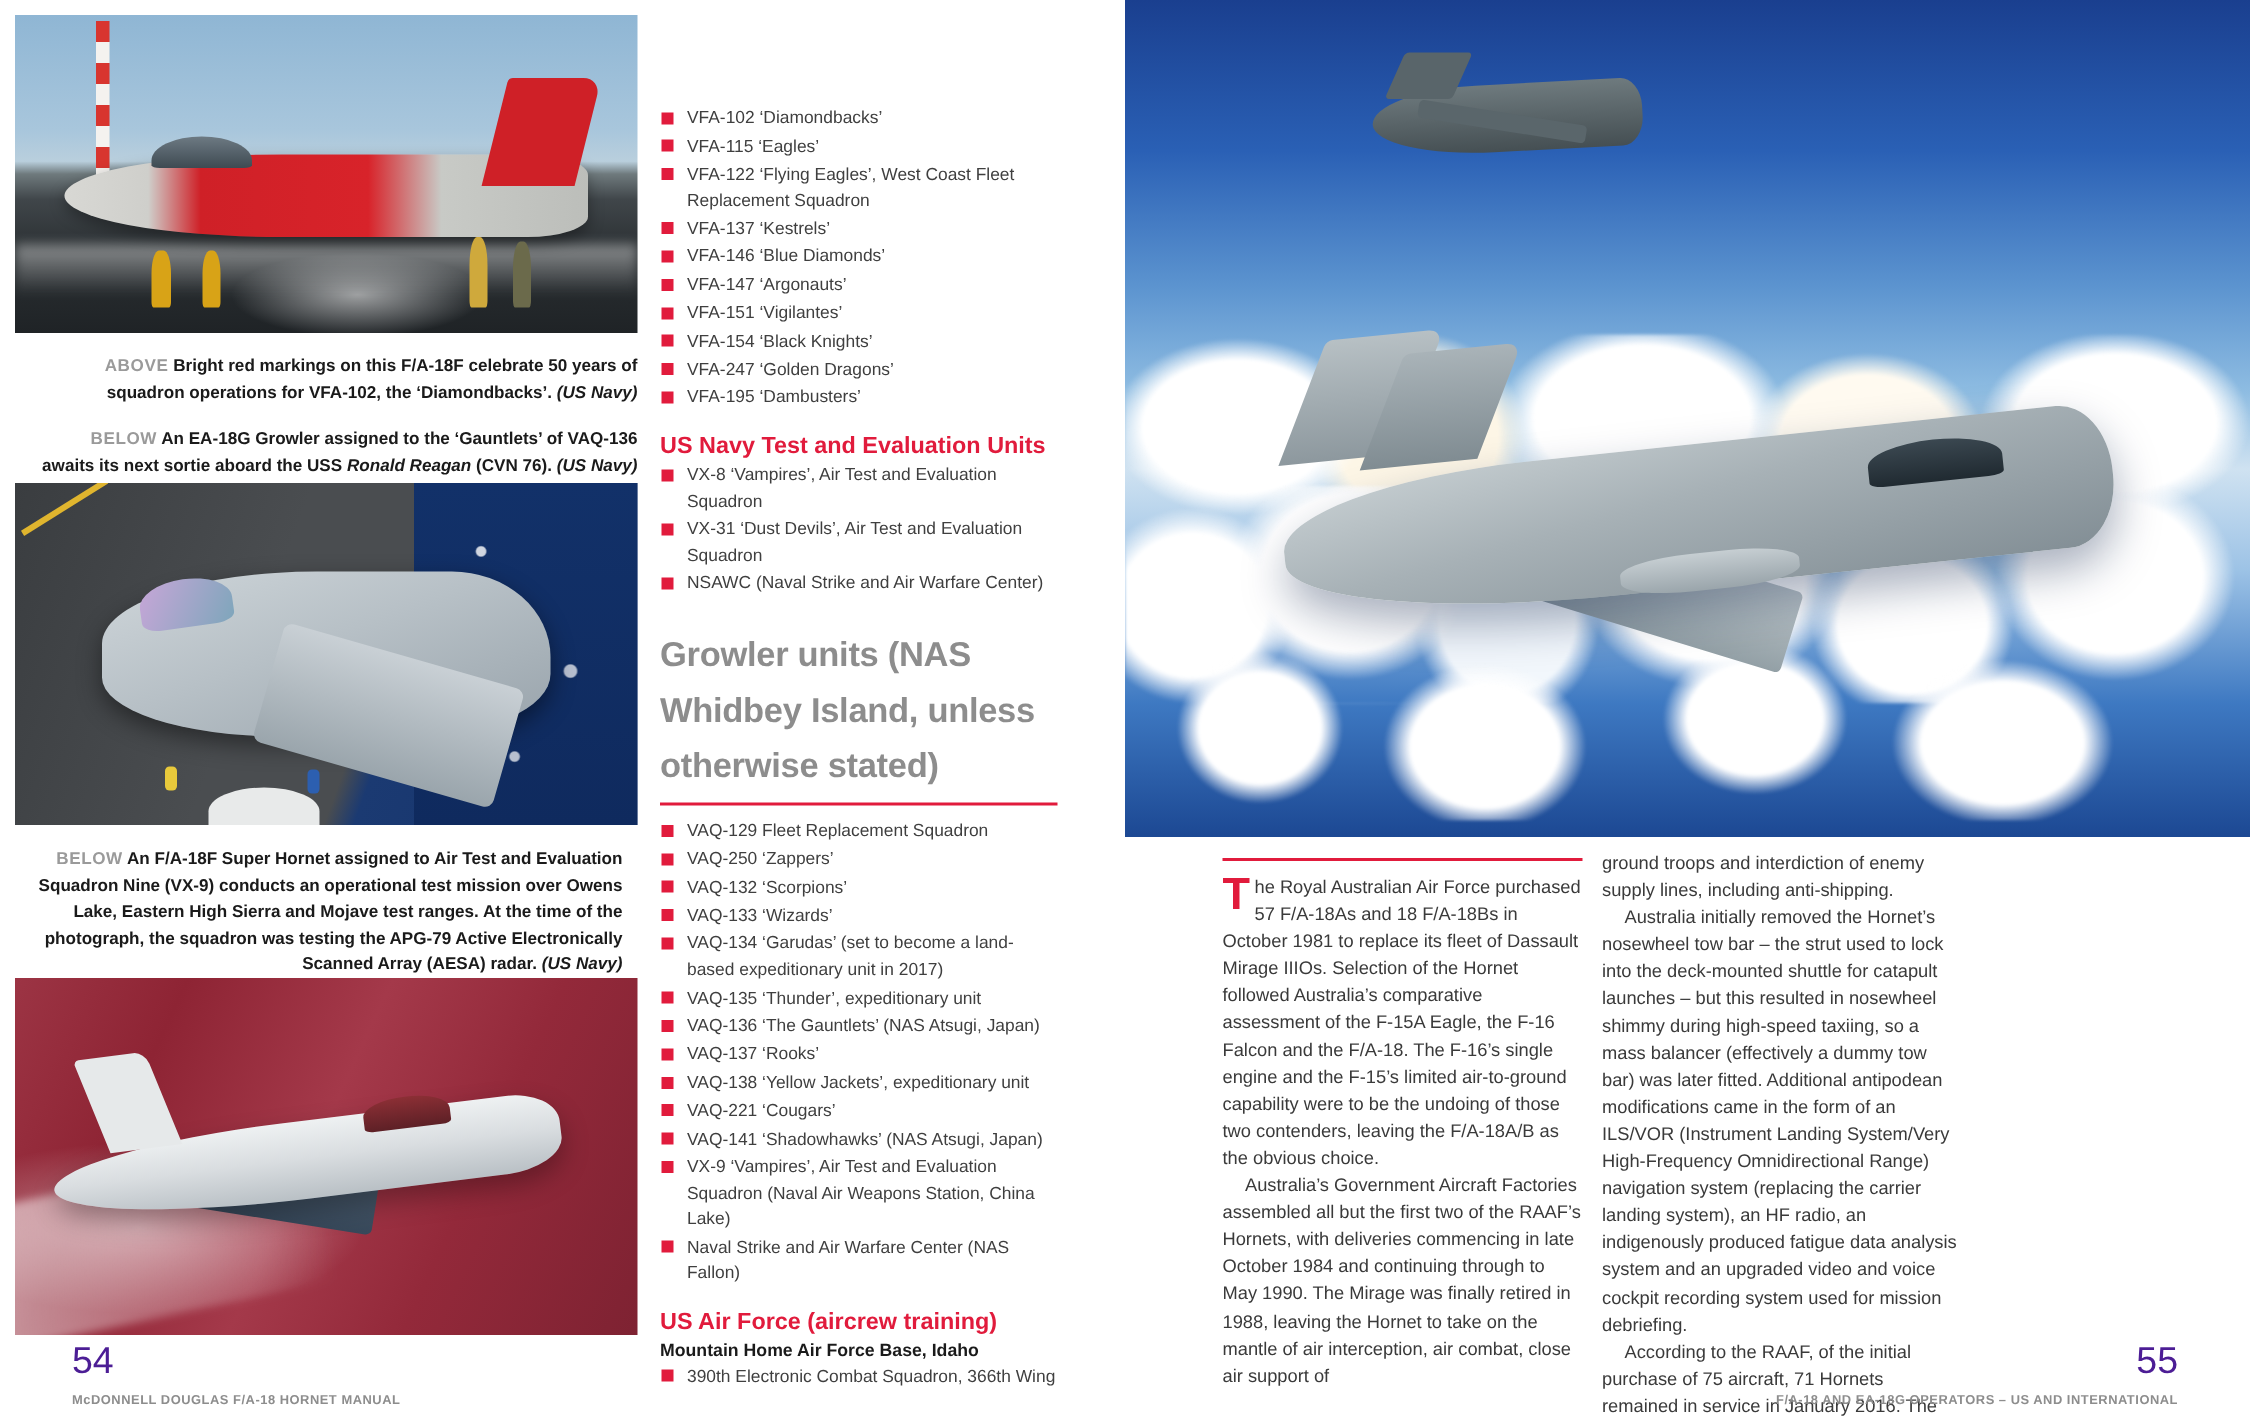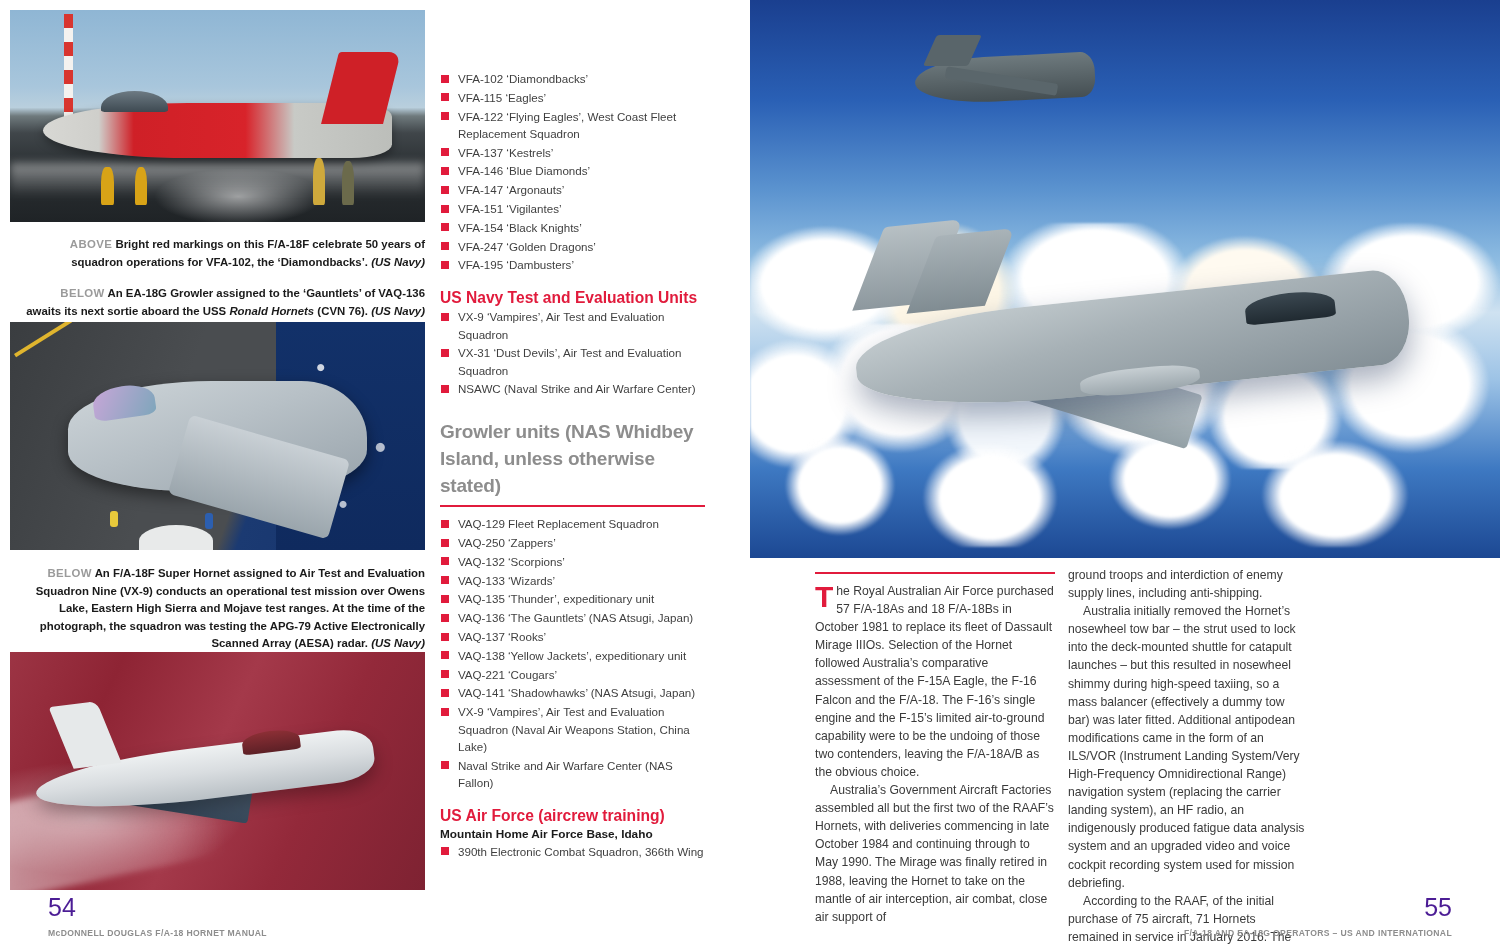--- a/index.html
+++ b/index.html
@@ -125,31 +125,31 @@
   #photo-raaf .jetB-tank{position:absolute;left:44%;top:66%;width:16%;height:4.5%;
     background:linear-gradient(#c6ced2,#9aa5ab);border-radius:40%;transform:rotate(-6deg);}
 
   
   .cap{position:absolute;text-align:right;font-size:11.4px;line-height:17.5px;font-weight:bold;color:#1a1a1a;}
   .cap .tag{color:#9a9a9a;font-weight:bold;letter-spacing:.4px;}
   .cap em{font-style:italic;font-weight:bold;}
   .cap .src{font-style:italic;font-weight:bold;}
   #cap-above-1{left:25px;top:236px;width:400px;}
   #cap-below-1{left:25px;top:285px;width:400px;}
-  #cap-below-2{left:25px;top:565px;width:400px;}
+  #cap-below-2{left:15px;top:565px;width:400px;}
 
   
   .col-list{position:absolute;left:440px;top:70px;width:265px;}
   ul.sq{list-style:none;margin:0;padding:0;}
   ul.sq li{position:relative;padding-left:18px;margin:0 0 1.5px 0;
     font-size:11.6px;line-height:17.3px;color:#3f3f3f;}
   ul.sq li .bul{position:absolute;left:1px;top:4.6px;width:8px;height:8px;background:#e11b3c;}
   h3.red{font-size:15.6px;line-height:19px;font-weight:bold;color:#e11b3c;margin:0 0 1px 0;}
   h4.black{font-size:11.8px;line-height:16px;font-weight:bold;color:#1a1a1a;margin:0 0 1px 0;}
-  h2.grey{font-size:19px;line-height:27px;font-weight:bold;color:#8d8d8d;margin:0;
+  h2.grey{font-size:23px;line-height:37px;font-weight:bold;color:#8d8d8d;margin:0;
     letter-spacing:-.2px;}
   .rule{border:0;border-top:2.2px solid #e11b3c;margin:6px 0 8px 0;}
   .gap-s{height:13px;}
   .gap-m{height:19px;}
 
   
   h1.grey-big{font-size:23.5px;line-height:27.5px;font-weight:bold;color:#8d8d8d;margin:0;letter-spacing:-.2px;}
   .col-body{position:absolute;font-size:12.2px;line-height:18.1px;color:#3a3a3a;text-align:left;}
   .col-body p{margin:0;}
   .col-body p.ind{text-indent:15px;}
@@ -191,21 +191,21 @@
     </div>
 
     <div class="cap" id="cap-above-1">
       <span class="tag">ABOVE</span>
       <span>Bright red markings on this F/A-18F celebrate 50 years of squadron operations for VFA-102, the ‘Diamondbacks’.</span>
       <span class="src">(US Navy)</span>
     </div>
 
     <div class="cap" id="cap-below-1">
       <span class="tag">BELOW</span>
-      <span>An EA-18G Growler assigned to the ‘Gauntlets’ of VAQ-136 awaits its next sortie aboard the USS </span><em>Ronald Hornets</em><span> (CVN 76).</span>
+      <span>An EA-18G Growler assigned to the ‘Gauntlets’ of VAQ-136 awaits its next sortie aboard the USS </span><em>Ronald Reagan</em><span> (CVN 76).</span>
       <span class="src">(US Navy)</span>
     </div>
 
     <div class="photo" id="photo-ea18g">
       <div class="sea"></div>
       <div class="growler"></div>
       <div class="gwing"></div>
       <div class="gcanopy"></div>
       <div class="stripe"></div>
       <div class="dot1"></div>
@@ -239,35 +239,35 @@
           <li><span class="bul"></span><span>VFA-151 ‘Vigilantes’</span></li>
           <li><span class="bul"></span><span>VFA-154 ‘Black Knights’</span></li>
           <li><span class="bul"></span><span>VFA-247 ‘Golden Dragons’</span></li>
           <li><span class="bul"></span><span>VFA-195 ‘Dambusters’</span></li>
         </ul>
 
       <div class="gap-s"></div>
 
       <h3 class="red">US Navy Test and Evaluation Units</h3>
       <ul class="sq" id="list-te">
-          <li><span class="bul"></span><span>VX-9 ‘Vampires’, Air Test and Evaluation Squadron</span></li>
+          <li><span class="bul"></span><span>VX-8 ‘Vampires’, Air Test and Evaluation Squadron</span></li>
           <li><span class="bul"></span><span>VX-31 ‘Dust Devils’, Air Test and Evaluation Squadron</span></li>
           <li><span class="bul"></span><span>NSAWC (Naval Strike and Air Warfare Center)</span></li>
         </ul>
 
       <div class="gap-m"></div>
 
       <h2 class="grey">Growler units (NAS Whidbey Island, unless otherwise stated)</h2>
       <hr class="rule">
       <ul class="sq" id="list-vaq">
           <li><span class="bul"></span><span>VAQ-129 Fleet Replacement Squadron</span></li>
           <li><span class="bul"></span><span>VAQ-250 ‘Zappers’</span></li>
           <li><span class="bul"></span><span>VAQ-132 ‘Scorpions’</span></li>
           <li><span class="bul"></span><span>VAQ-133 ‘Wizards’</span></li>
-          <li><span class="bul"></span></li>
+          <li><span class="bul"></span><span>VAQ-134 ‘Garudas’ (set to become a land-based expeditionary unit in 2017)</span></li>
           <li><span class="bul"></span><span>VAQ-135 ‘Thunder’, expeditionary unit</span></li>
           <li><span class="bul"></span><span>VAQ-136 ‘The Gauntlets’ (NAS Atsugi, Japan)</span></li>
           <li><span class="bul"></span><span>VAQ-137 ‘Rooks’</span></li>
           <li><span class="bul"></span><span>VAQ-138 ‘Yellow Jackets’, expeditionary unit</span></li>
           <li><span class="bul"></span><span>VAQ-221 ‘Cougars’</span></li>
           <li><span class="bul"></span><span>VAQ-141 ‘Shadowhawks’ (NAS Atsugi, Japan)</span></li>
           <li><span class="bul"></span><span>VX-9 ‘Vampires’, Air Test and Evaluation Squadron (Naval Air Weapons Station, China Lake)</span></li>
           <li><span class="bul"></span><span>Naval Strike and Air Warfare Center (NAS Fallon)</span></li>
         </ul>
 

